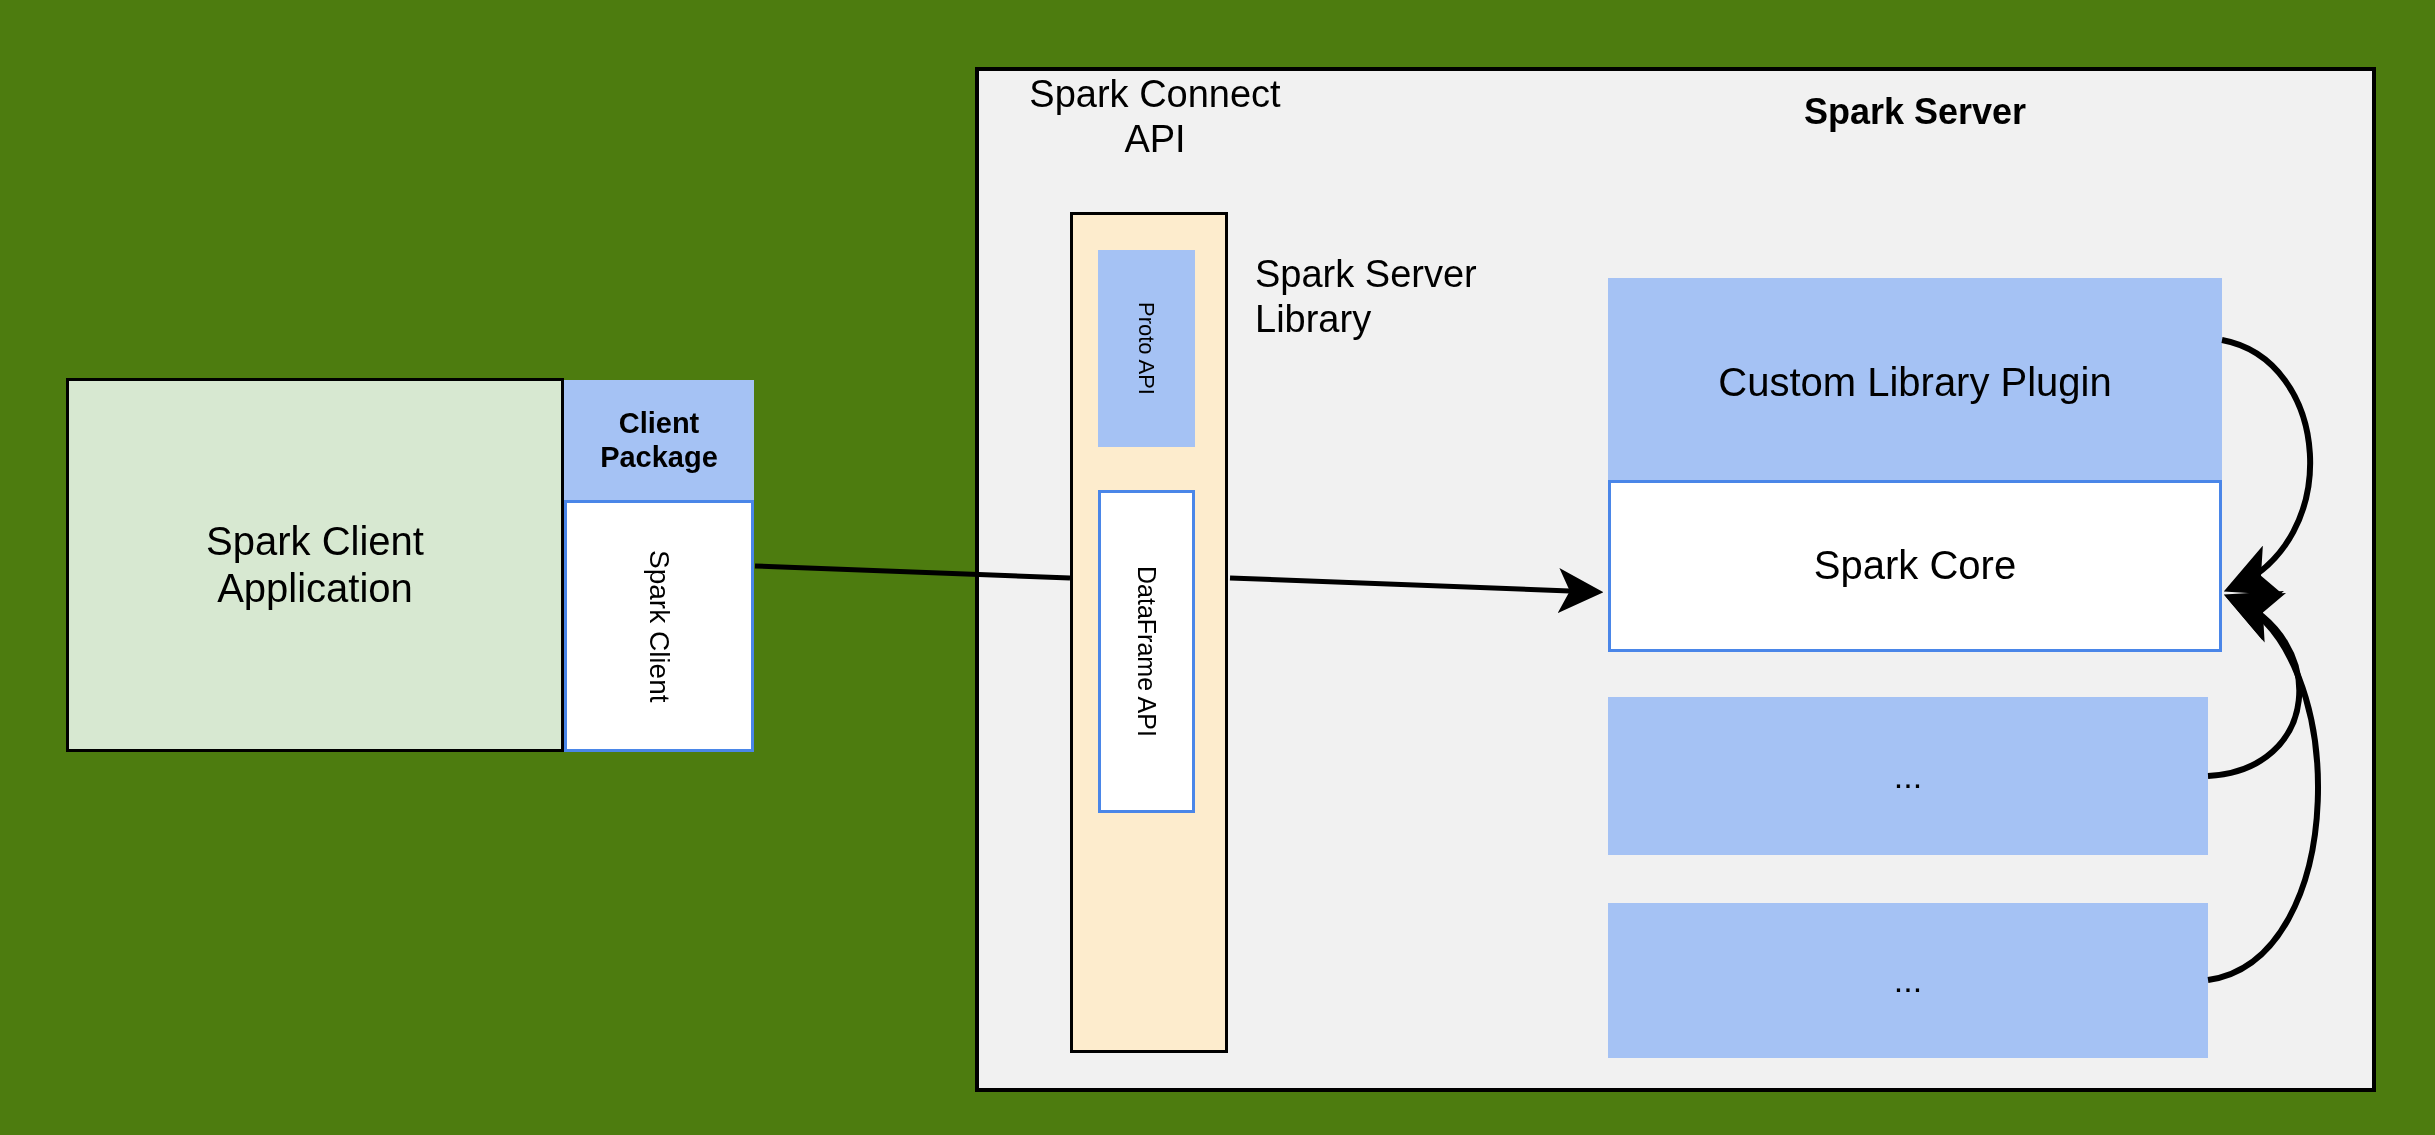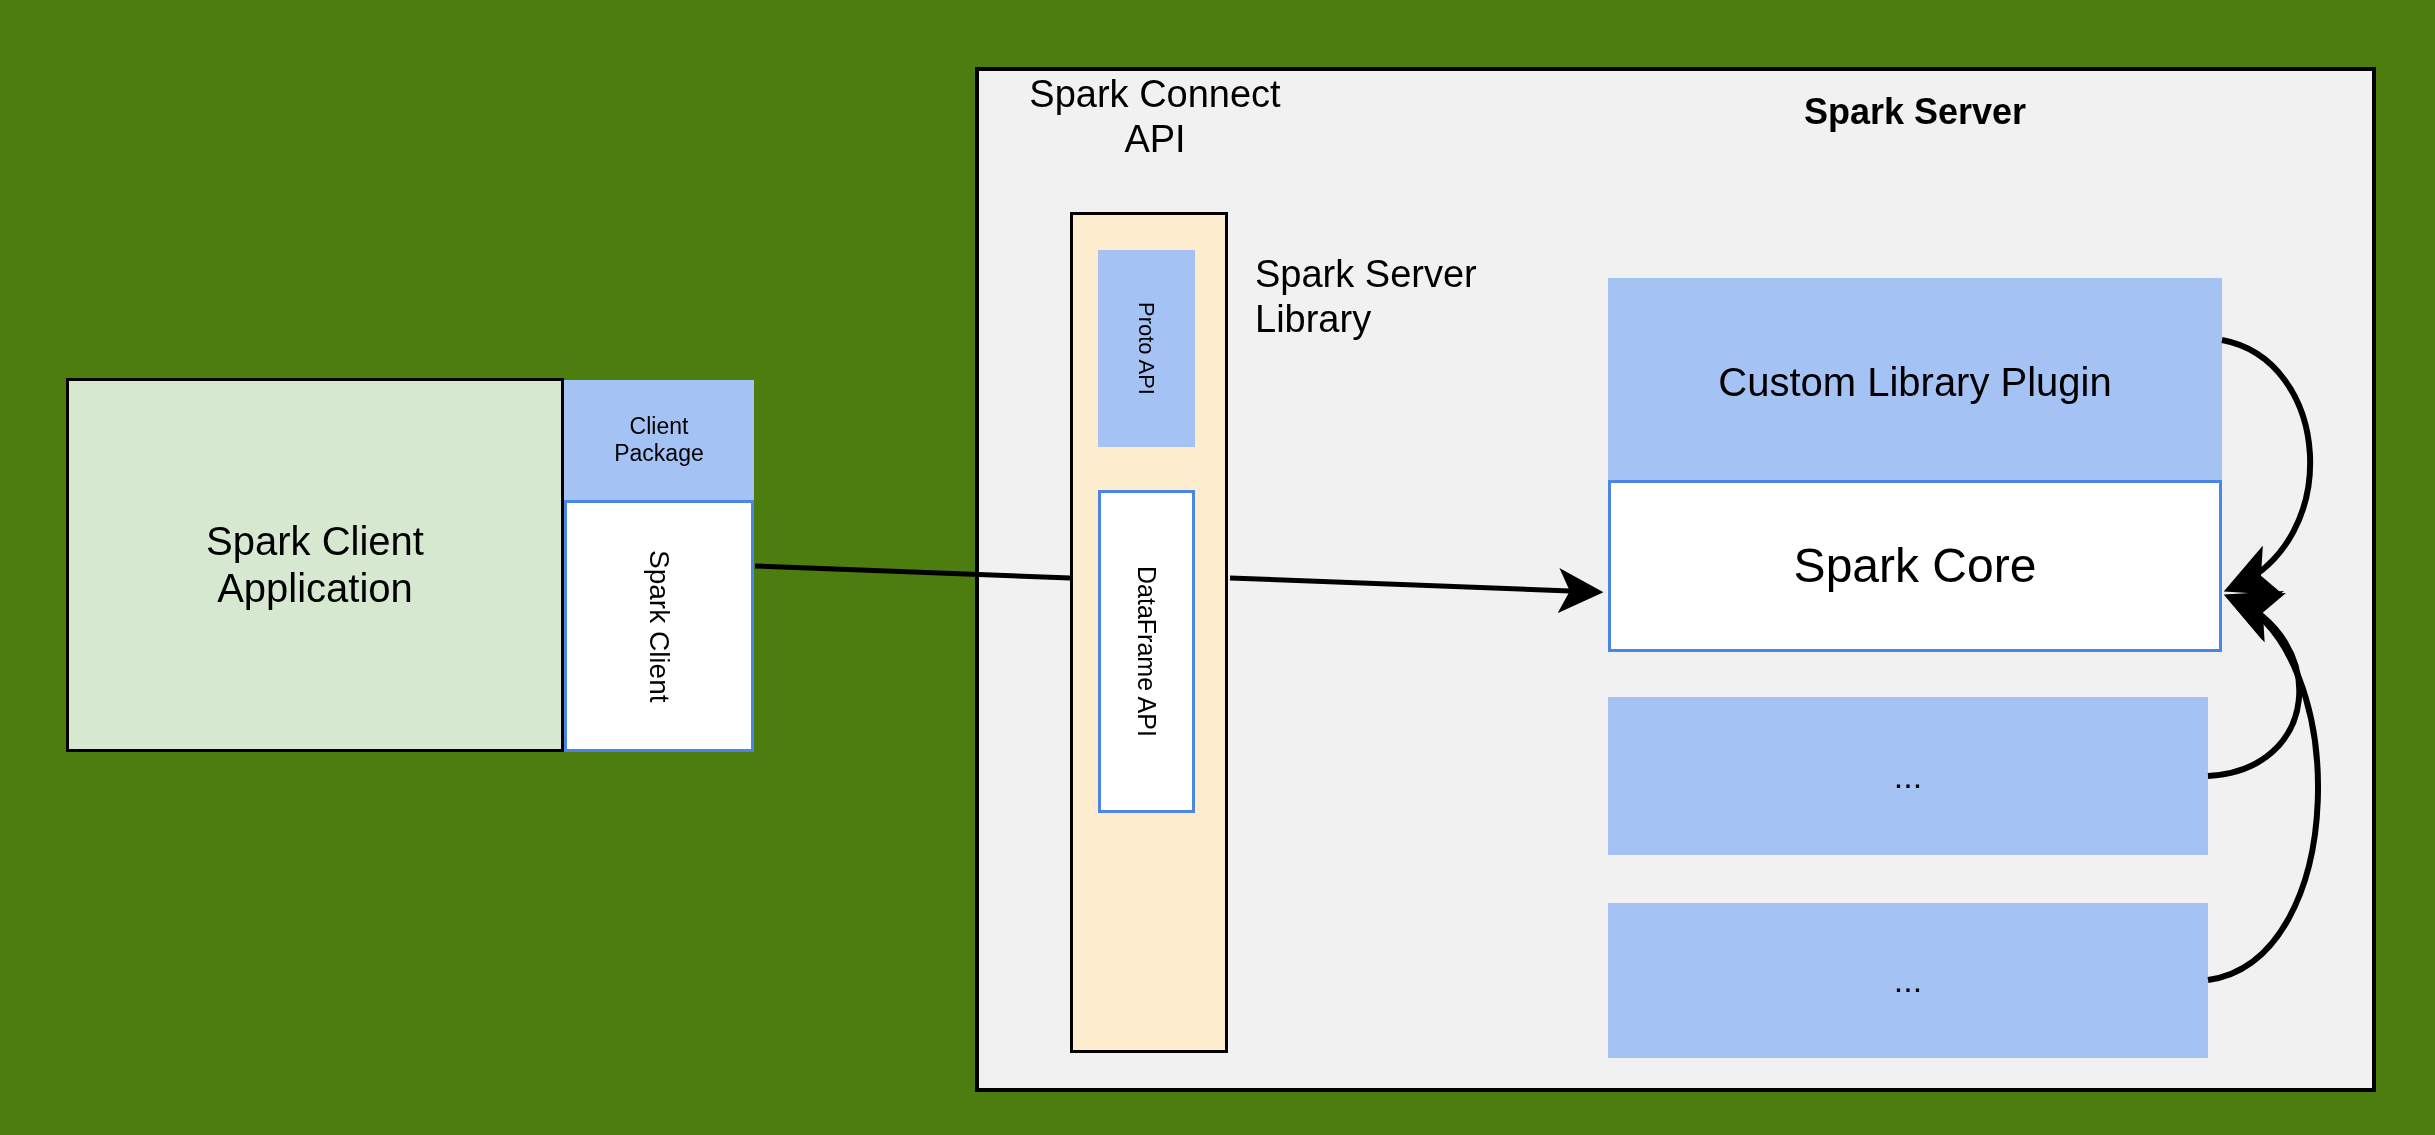--- a/index.html
+++ b/index.html
@@ -42,21 +42,22 @@
   }
   #client-app .label { padding: 0 12px; }
 
   #client-package {
     left: 564px;
     top: 380px;
     width: 190px;
     height: 120px;
     background: #a5c2f4;
     border: 2px solid #a5c2f4;
-    font-size: 23px;
+    font-size: 29px;
+    font-weight: bold;
   }
 
   #spark-client {
     left: 564px;
     top: 500px;
     width: 190px;
     height: 252px;
     background: #ffffff;
     border: 3px solid #4a86e8;
     font-size: 28px;
@@ -149,21 +150,21 @@
     font-size: 40px;
   }
 
   #spark-core {
     left: 1608px;
     top: 480px;
     width: 614px;
     height: 172px;
     background: #ffffff;
     border: 3px solid #4a86e8;
-    font-size: 48px;
+    font-size: 40px;
   }
 
   #more-box-1 {
     left: 1608px;
     top: 697px;
     width: 600px;
     height: 158px;
     background: #a5c2f4;
     font-size: 34px;
   }

